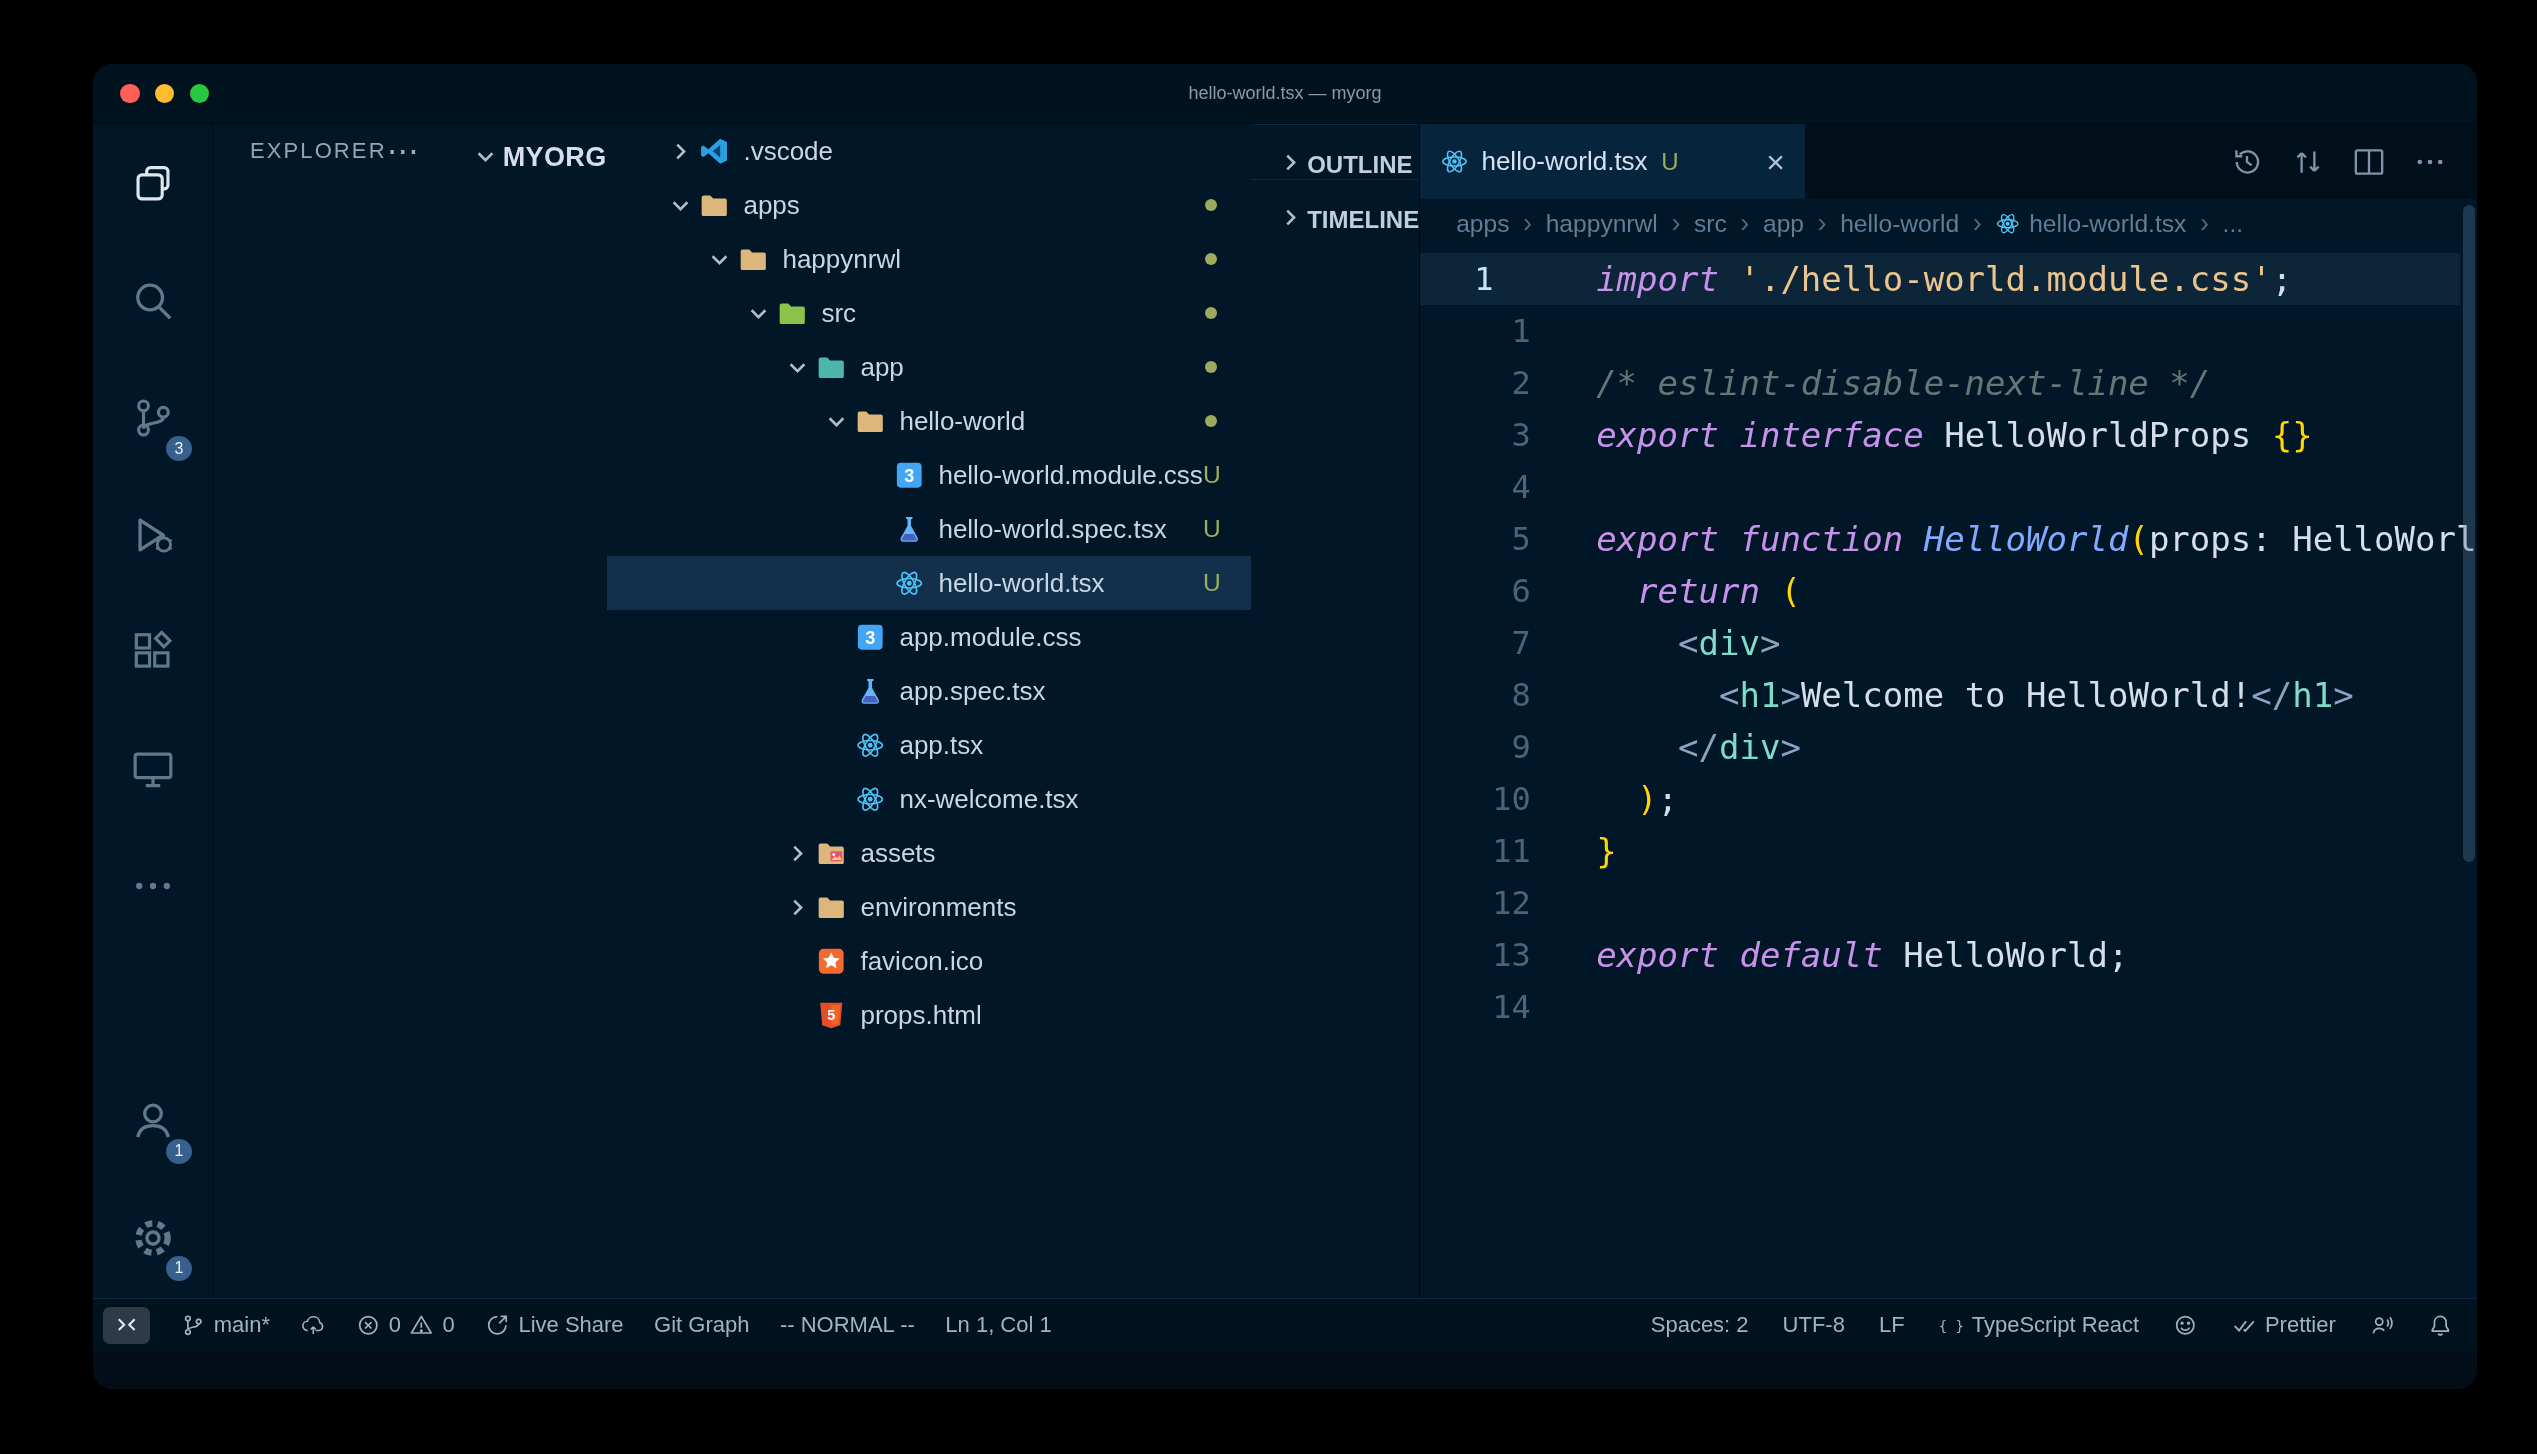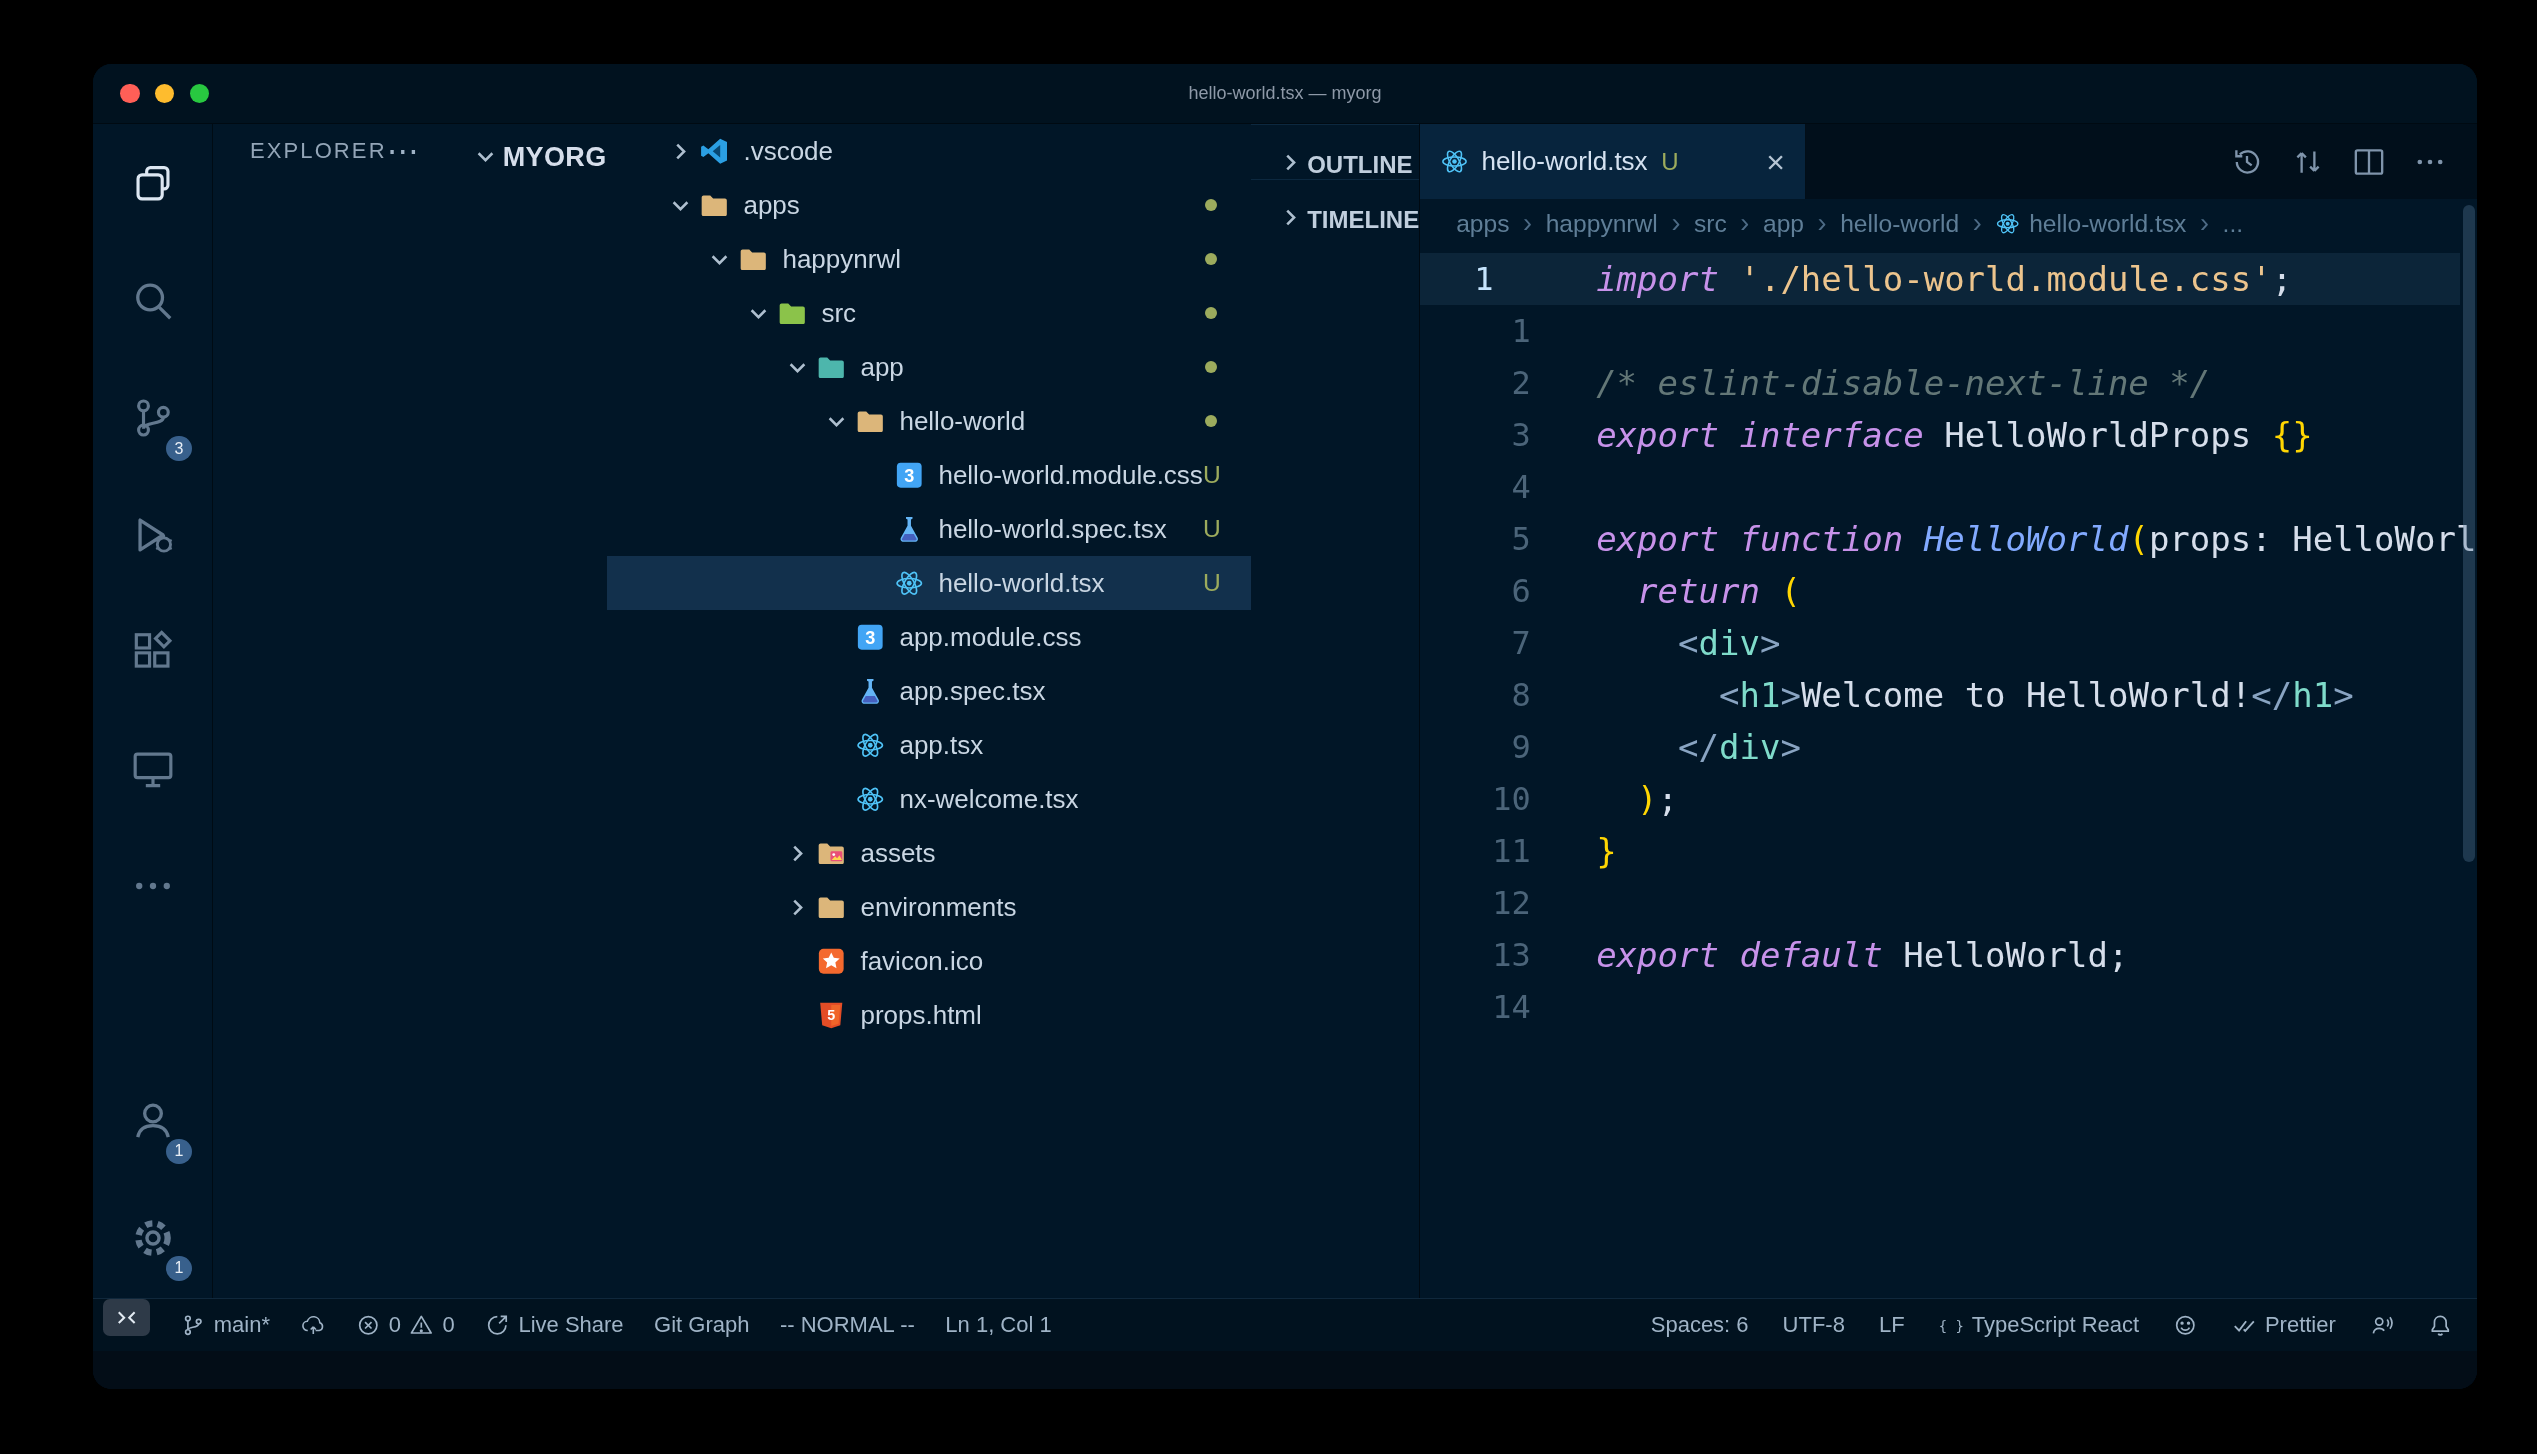--- a/index.html
+++ b/index.html
@@ -65,21 +65,21 @@
   .tk-str{color:var(--string-tan,#ecc48d);}
   .tk-cmt{color:var(--comment-gray,#637777);font-style:italic;}
   .tk-fn{color:var(--function-blue,#82aaff);font-style:italic;}
   .tk-br{color:var(--bracket-gold,#ffd602);}
   .tk-jb{color:var(--jsx-punct-blue,#89a4c2);}
   .tk-jt{color:var(--jsx-tag-teal,#7fdbca);}
   .tk-pl{color:var(--text-primary,#d6deeb);}
   .scrollbar-thumb{position:absolute;right:2.5px;top:81px;width:12px;height:657px;background:rgba(86,120,153,.35);border-radius:6px;cursor:pointer;z-index:3;}
   
   .statusbar{height:53px;flex:0 0 53px;display:flex;align-items:center;justify-content:space-between;background:var(--chrome-bg,#01121f);border-top:0.8px solid rgba(29,59,83,.55);padding:0 24px 0 10.2px;box-sizing:border-box;font-size:22px;color:#9fb3c6;}
-  .sb-left,.sb-right{display:flex;height:100%;}
+  .sb-left,.sb-right{display:flex;align-items:center;height:100%;}
   .sb-left{gap:30.5px;}
   .sb-right{gap:34px;}
   .st-item{display:flex;align-items:center;gap:8.5px;cursor:pointer;white-space:nowrap;}
   .st-item .icon{width:24.6px;height:24.6px;}
   .st-item.tile{background:#2e3a48;border-radius:6.8px;width:47px;height:37px;justify-content:center;color:#e2eaf2;flex:0 0 47px;}
   .st-item.tile .icon{width:25.4px;height:25.4px;}
   .window-footer{height:38px;flex:0 0 38px;background:#030d17;}
 </style>
 </head>
 <body>
@@ -583,21 +583,21 @@
         </div>
         <div class="st-item">
           <span class="st-label">-- NORMAL --</span>
         </div>
         <div class="st-item">
           <span class="st-label">Ln 1, Col 1</span>
         </div>
       </div>
     <div class="sb-right">
         <div class="st-item">
-          <span class="st-label">Spaces: 6</span>
+          <span class="st-label">Spaces: 2</span>
         </div>
         <div class="st-item">
           <span class="st-label">UTF-8</span>
         </div>
         <div class="st-item">
           <span class="st-label">LF</span>
         </div>
         <div class="st-item">
           <span class="icon ">
             <svg viewBox="0 0 16 16" style="font-size:26px">

